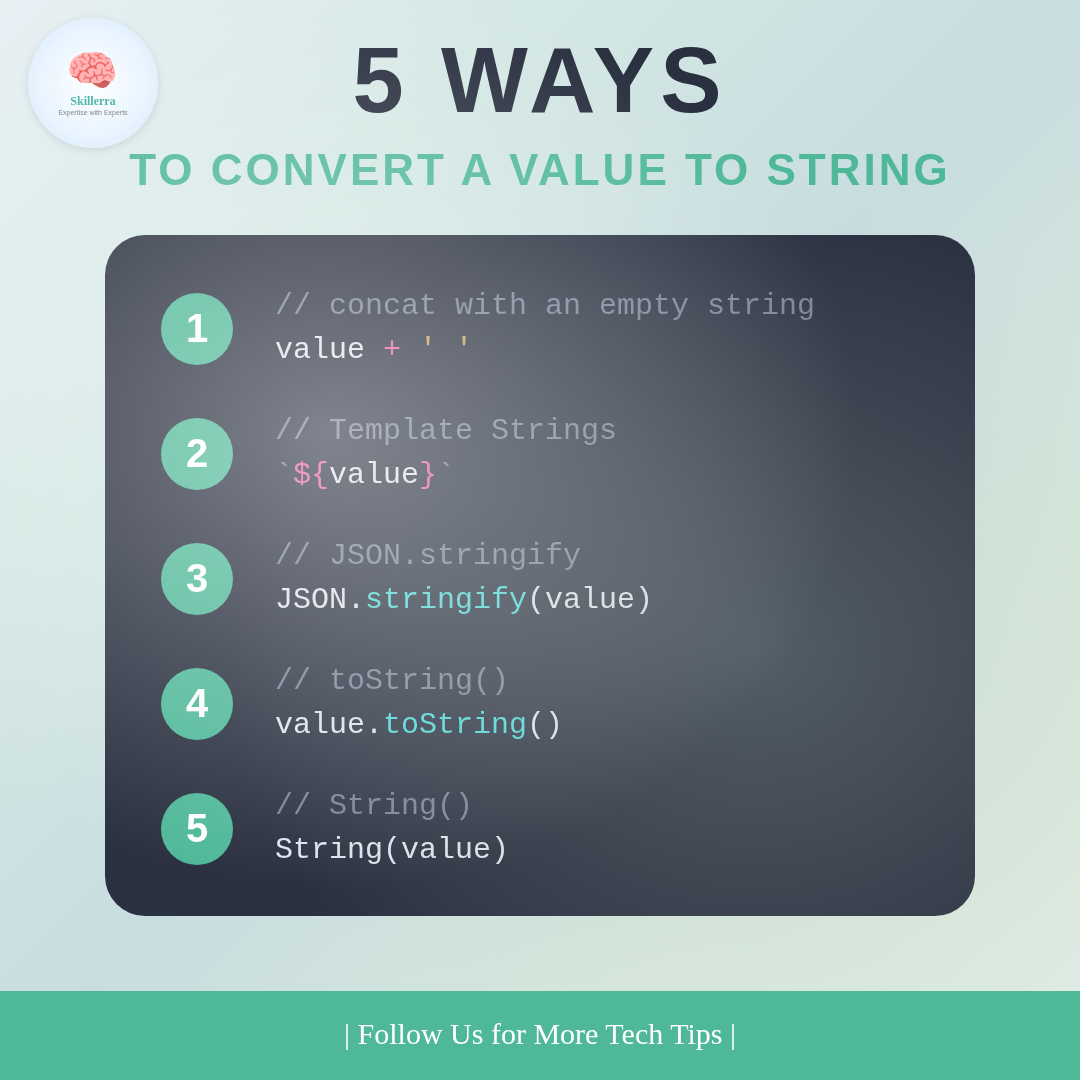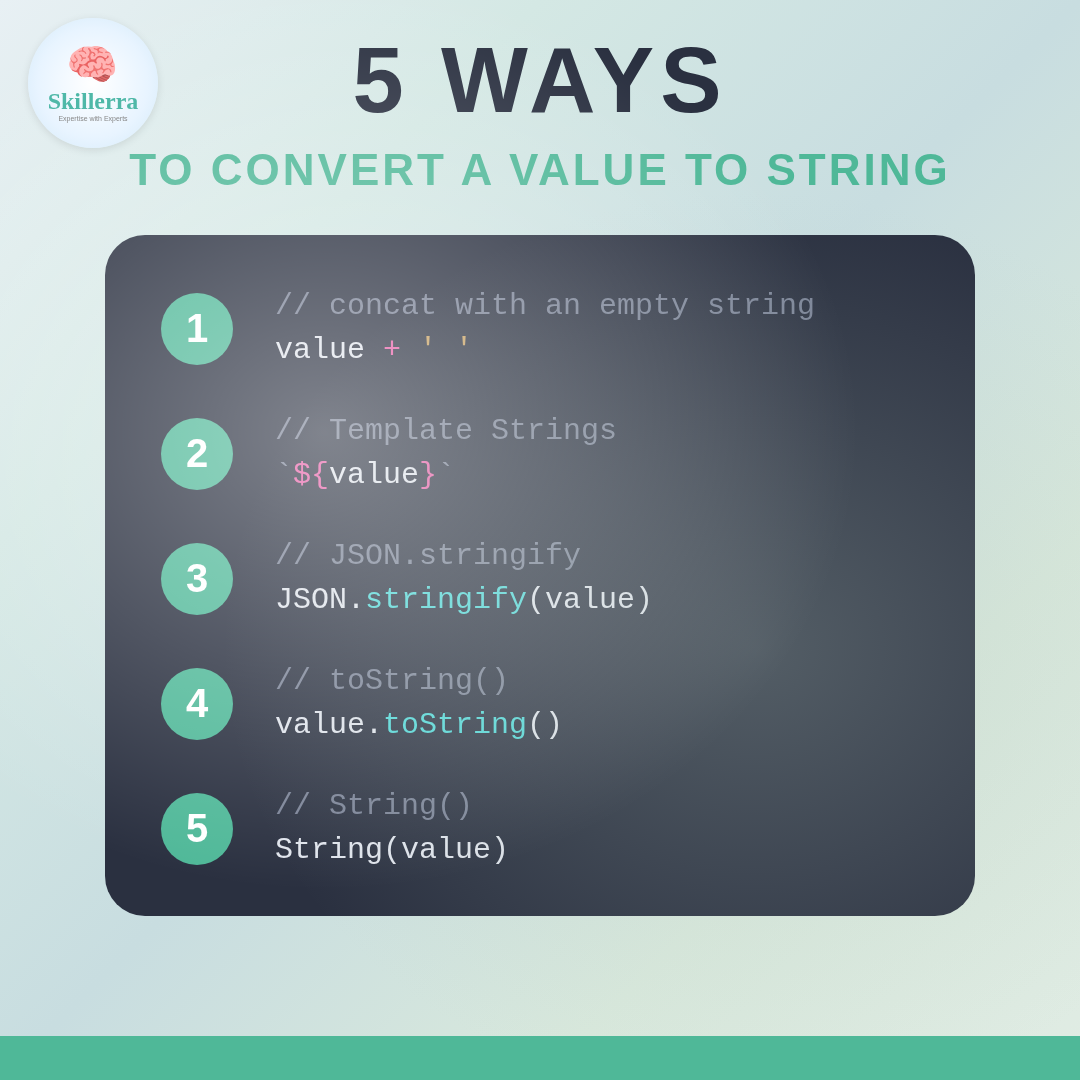--- a/index.html
+++ b/index.html
@@ -27,21 +27,21 @@
   border-radius: 50%;
   display: flex;
   flex-direction: column;
   align-items: center;
   justify-content: center;
   box-shadow: 0 2px 8px rgba(0,0,0,0.1);
 }
 .logo-brain { font-size: 42px; line-height: 1; }
 .logo-text {
   font-family: cursive;
-  font-size: 24px;
+  font-size: 12px;
   color: #4fb8a8;
   font-weight: bold;
   margin-top: 2px;
 }
 .logo-sub { font-size: 7px; color: #888; }
 .title-block {
   text-align: center;
   padding-top: 28px;
 }
 .title-main {
@@ -163,13 +163,14 @@
   <div class="item">
     <div class="badge">5</div>
     <div class="code">
       <div class="c-comment">// String()</div>
       <div><span class="c-val">String(value)</span></div>
     </div>
   </div>
 </div>
 
 <div class="footer">
+  <div class="footer-line">| Follow Us for More Tech Tips |</div>
 </div>
 
 </body></html>

